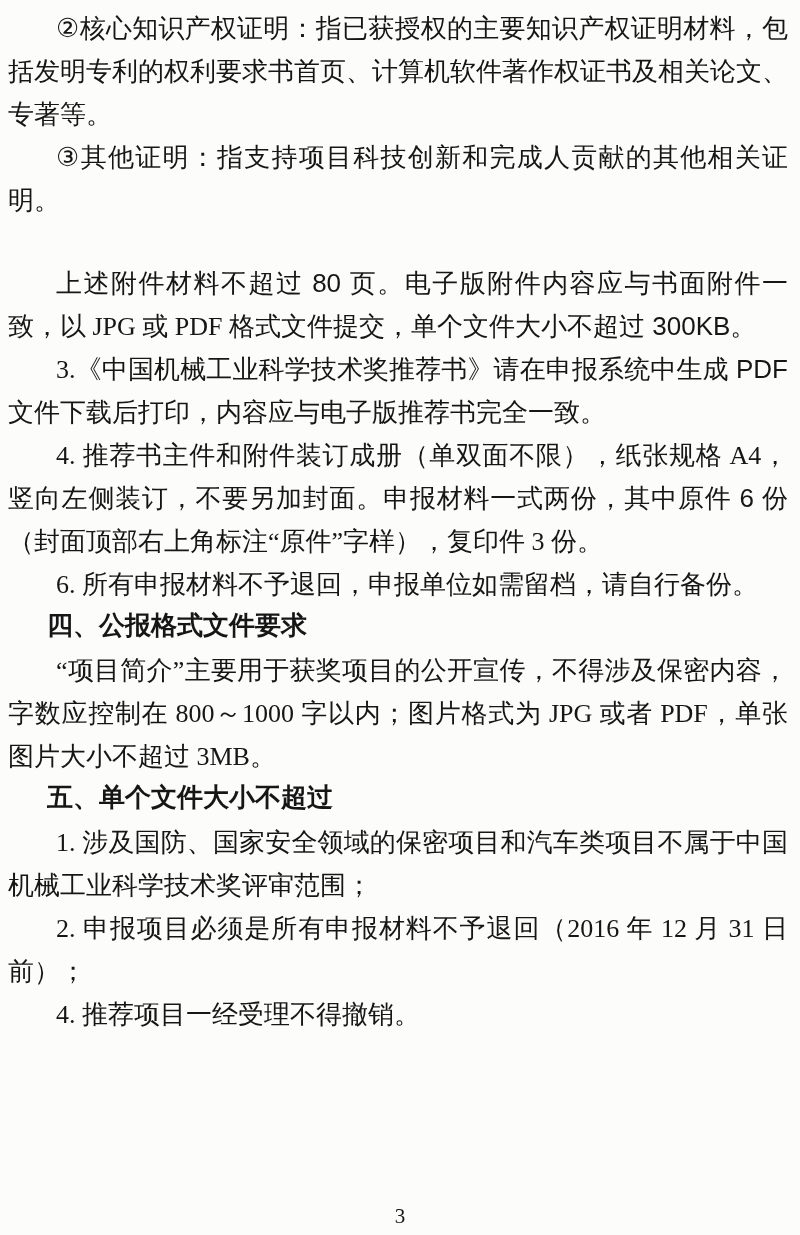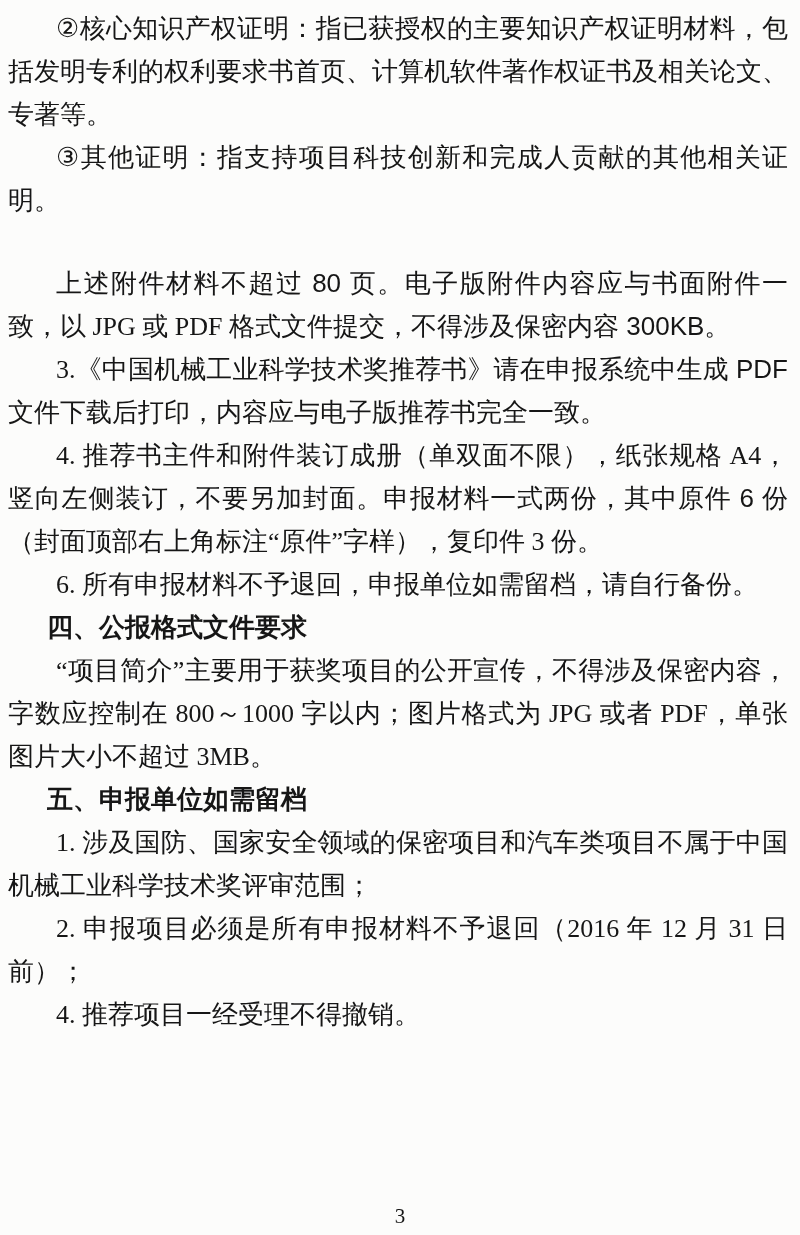--- a/index.html
+++ b/index.html
@@ -28,21 +28,21 @@
     margin: 0;
     text-indent: 1.85em;
   }
   p.para.gap-before {
     margin-top: 40px;
   }
   p.heading {
     margin: 0;
     text-indent: 1.5em;
     font-weight: 700;
-    font-family: Liberation Serif, serif;
+    font-family: Liberation Mono, monospace;
   }
   .b {
     font-weight: 400;
     font-family: "Liberation Sans", "DejaVu Sans", sans-serif;
   }
   .page-number {
     position: absolute;
     left: 0;
     right: 0;
     bottom: 7px;
@@ -54,34 +54,34 @@
 </style>
 </head>
 <body>
 
 <div class="page">
 
   <p class="para"><span class="b">②核心知识产权证明：</span><span>指已获授权的主要知识产权证明材料，包括发明专利的权利要求书首页、计算机软件著作权证书及相关论文、专著等。</span></p>
 
   <p class="para"><span class="b">③其他证明：</span><span>指支持项目科技创新和完成人贡献的其他相关证明。</span></p>
 
-  <p class="para gap-before"><span>上述</span><span class="b">附件材料不超过 80 页</span><span>。电子版附件内容应与书面附件一致，以 JPG 或 PDF 格式文件提交，</span><span class="b">不得涉及保密内容 300KB</span><span>。</span></p>
+  <p class="para gap-before"><span>上述</span><span class="b">附件材料不超过 80 页</span><span>。电子版附件内容应与书面附件一致，以 JPG 或 PDF 格式文件提交，</span><span class="b">单个文件大小不超过 300KB</span><span>。</span></p>
 
   <p class="para"><span>3.《中国机械工业科学技术奖推荐书》请</span><span class="b">在申报系统中生成 PDF 文件下载后打印</span><span>，内容应与电子版推荐书完全一致。</span></p>
 
   <p class="para"><span>4. 推荐书主件和附件装订成册（单双面不限），纸张规格 A4，竖向左侧装订，不要另加封面。申报材料</span><span class="b">一式两份</span><span>，其中</span><span class="b">原件 6 份</span><span>（封面顶部右上角标注“原件”字样），复印件 3 份。</span></p>
 
   <p class="para"><span>6. 所有申报材料不予退回，申报单位如需留档，请自行备份。</span></p>
 
   <p class="heading"><span>四、公报格式文件要求</span></p>
 
 
   <p class="para"><span>“项目简介”主要用于获奖项目的公开宣传，不得涉及保密内容，字数应控制在 800～1000 字以内；图片格式为 JPG 或者 PDF，单张图片大小不超过 3MB。</span></p>
 
-  <p class="heading"><span>五、申报单位如需留档</span></p>
+  <p class="heading"><span>五、单个文件大小不超过</span></p>
 
   <p class="para"><span>1. 涉及国防、国家安全领域的保密项目和汽车类项目不属于中国机械工业科学技术奖评审范围；</span></p>
 
   <p class="para"><span>2. 申报项目必须是</span><span class="b">所有申报材料不予退回</span><span>（2016 年 12 月 31 日前）；</span></p>
 
 
   <p class="para"><span>4. 推荐项目一经受理不得撤销。</span></p>
 
 </div>
 

